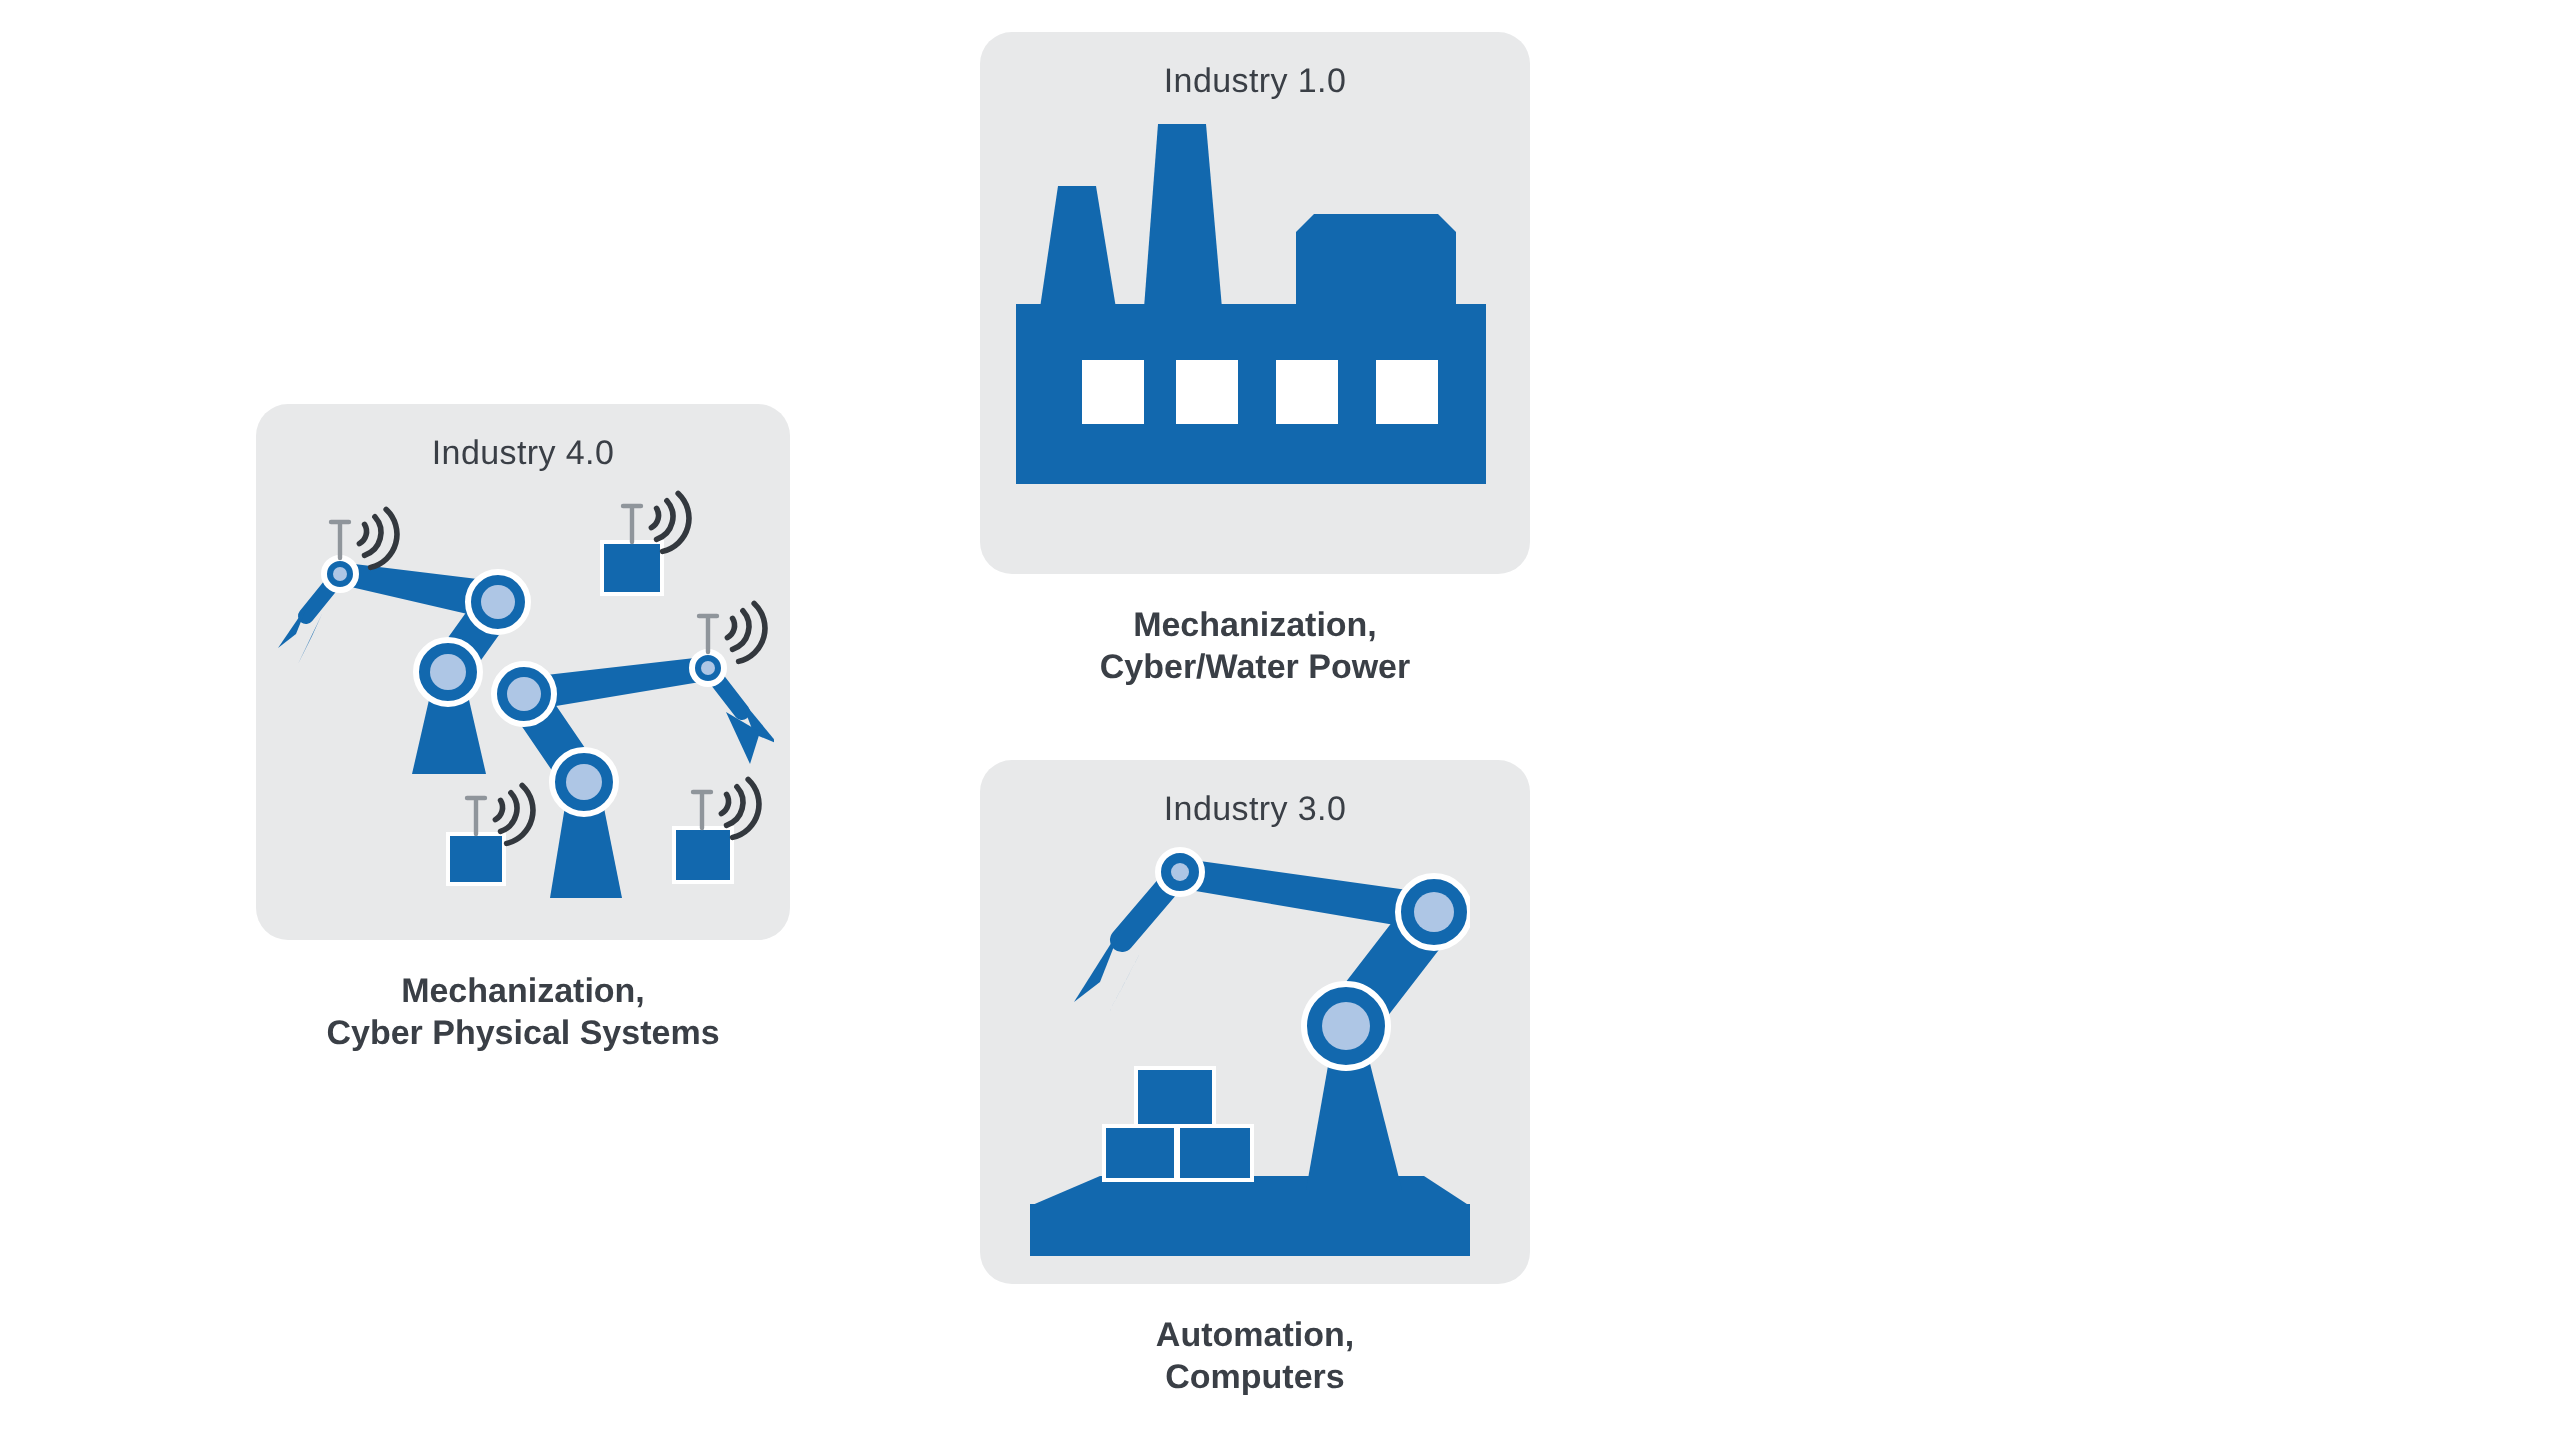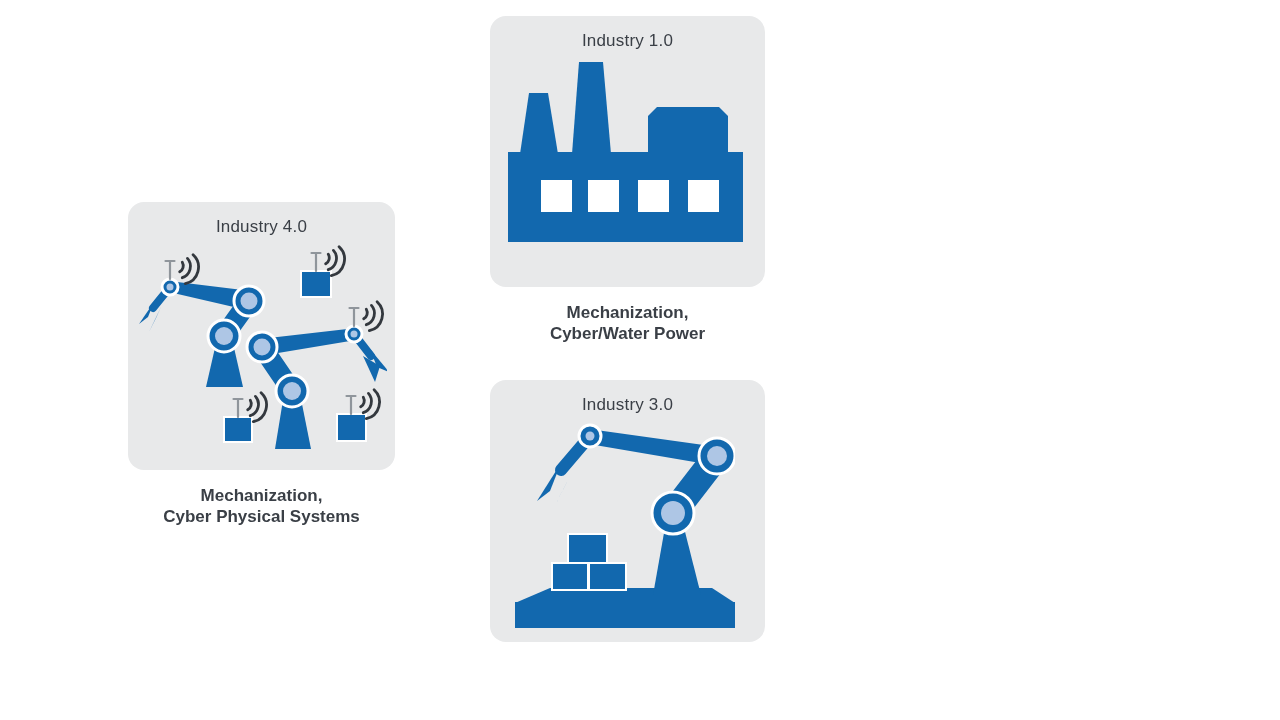--- a/index.html
+++ b/index.html
@@ -134,18 +134,20 @@
         <line class="armS" x1="158" y1="97" x2="202" y2="40" stroke-width="27"></line>
 
         <circle class="joint" cx="202" cy="40" r="18"></circle>
           <circle class="fl" cx="202" cy="40" r="10"></circle>
         <circle class="joint" cx="158" cy="97" r="21"></circle>
           <circle class="fl" cx="158" cy="97" r="12"></circle>
         <circle class="joint" cx="75" cy="20" r="11"></circle>
           <circle class="fl" cx="75" cy="20" r="4.5"></circle>
       </svg>
     </div>
+    <div class="caption">Automation,
+Computers</div>
   </div>
 
   <div class="unit" style="left:863px;top:202px;width:267px;">
   </div>
 
 </div>
 
 </body></html>

